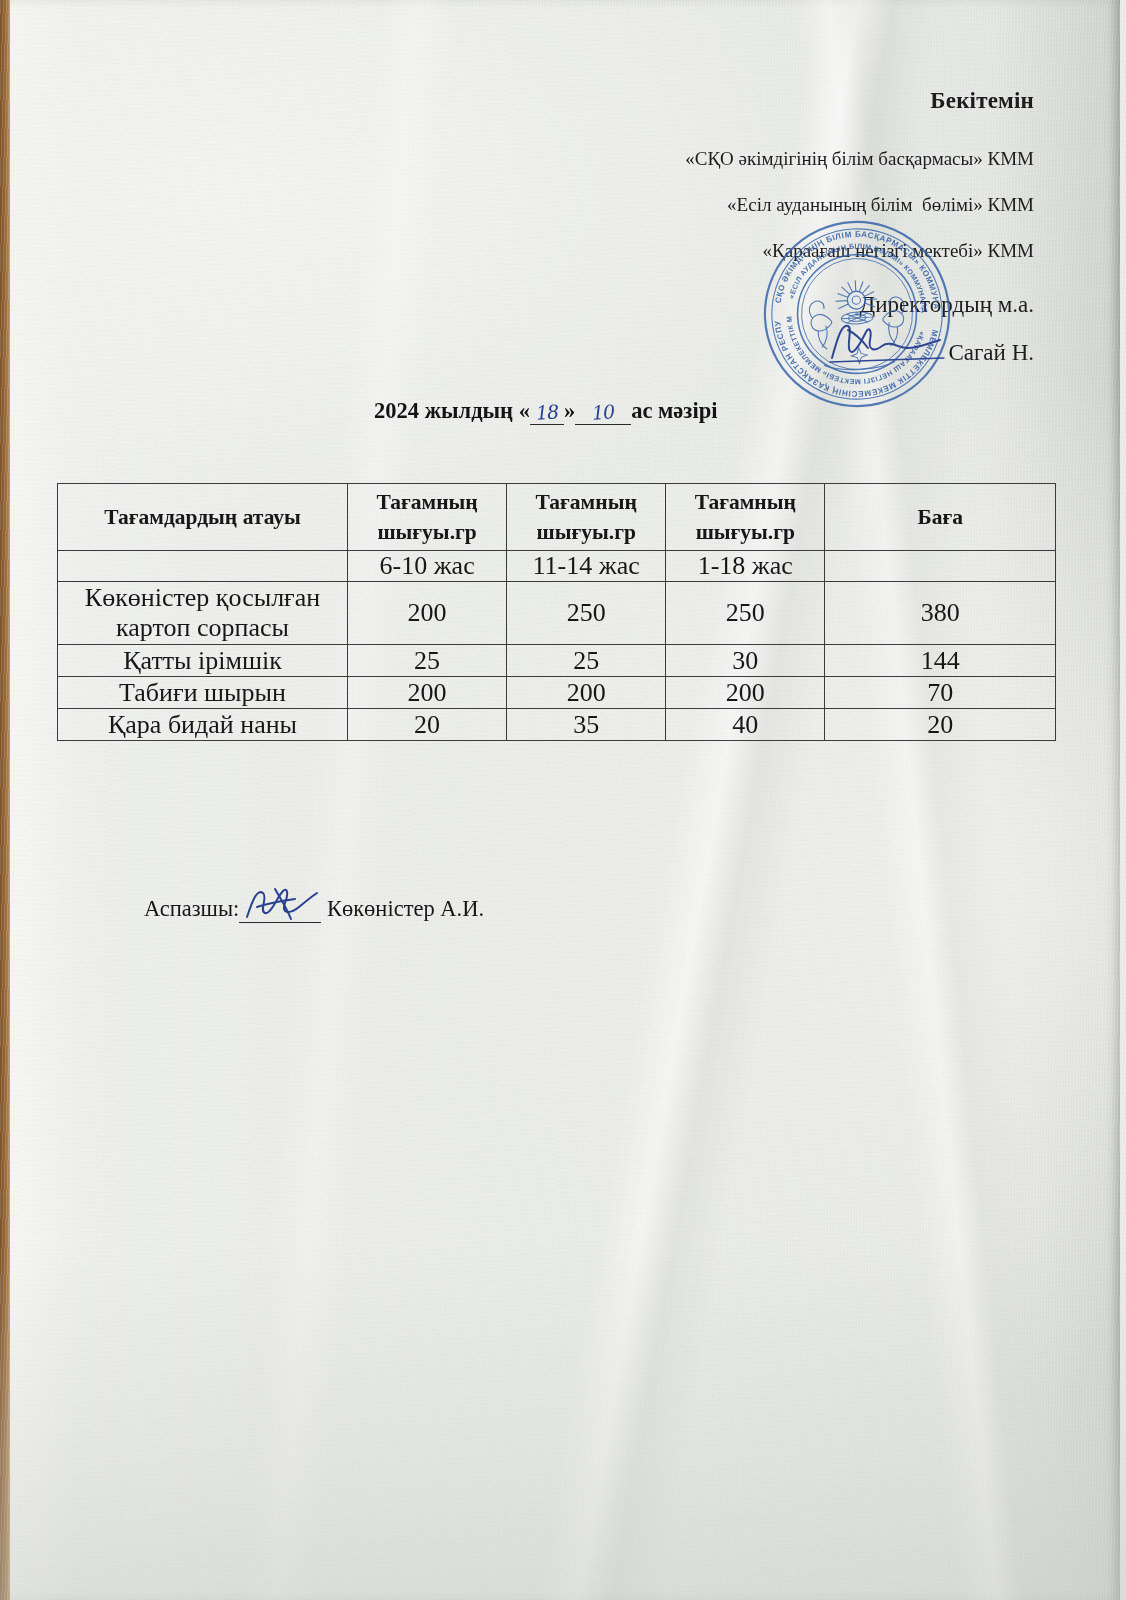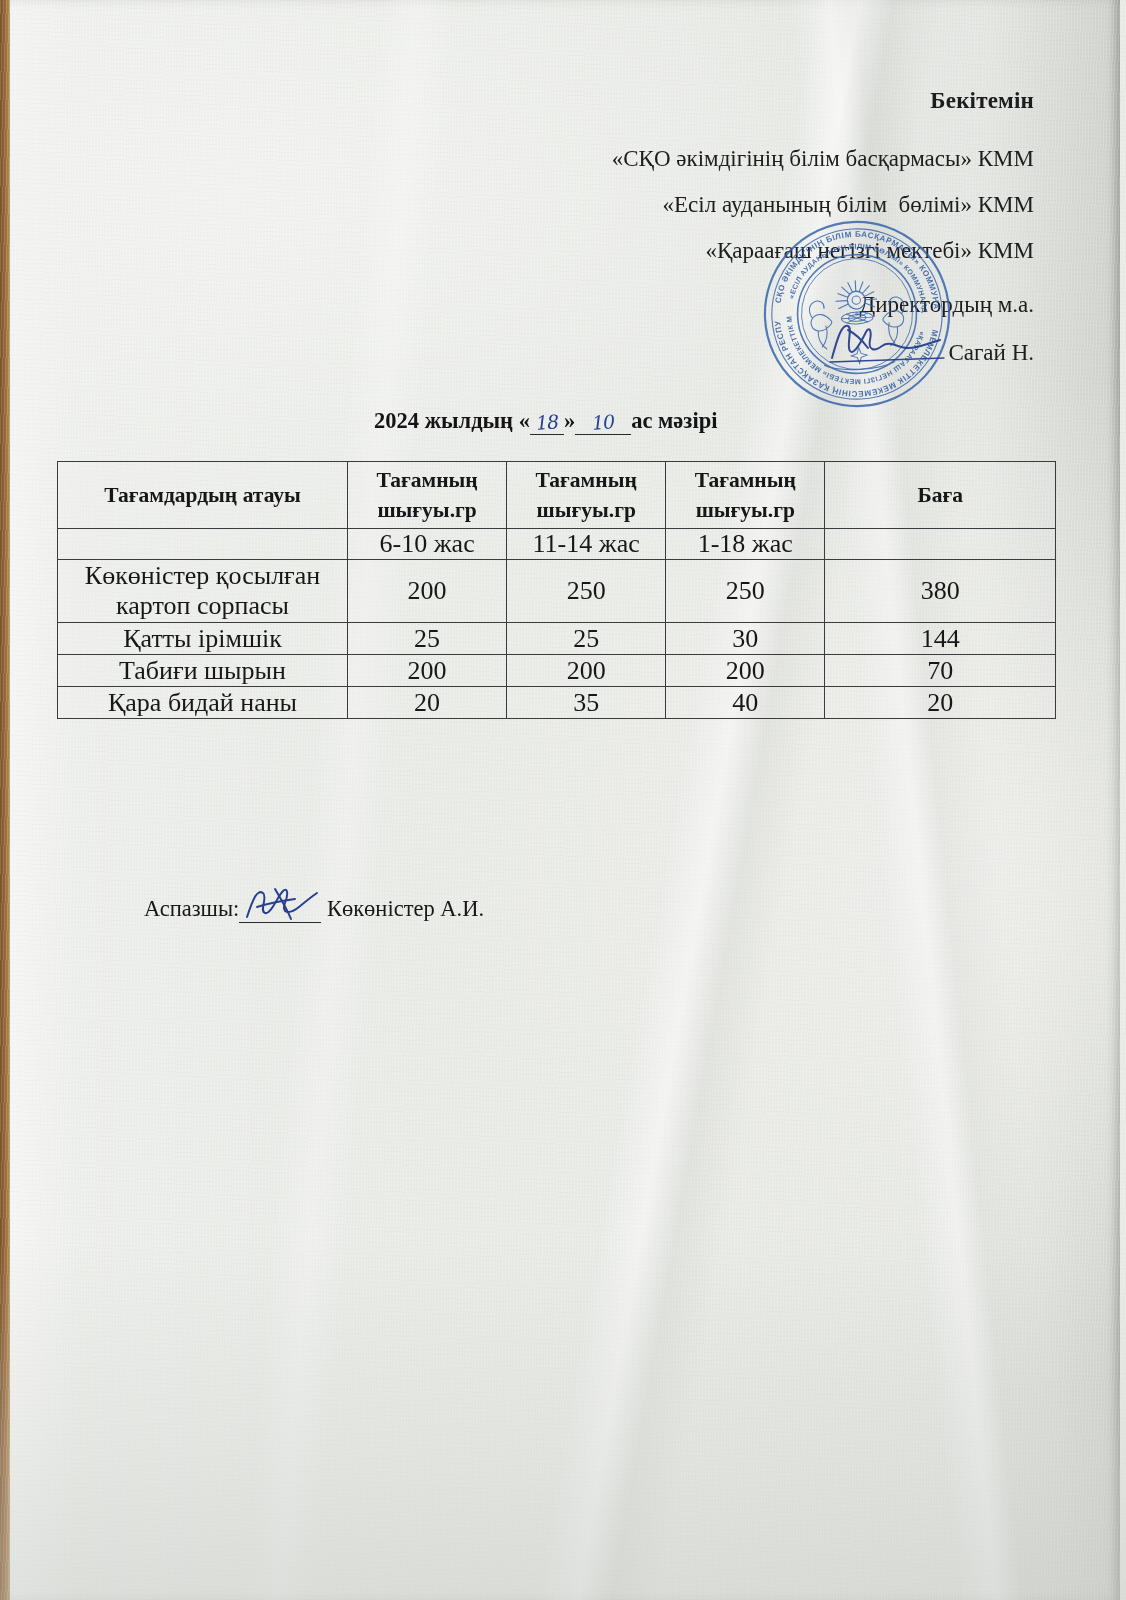--- a/index.html
+++ b/index.html
@@ -80,38 +80,38 @@
     text-align: right;
     color: #1d1d1f;
   }
   #header-block .approve {
     font-weight: bold;
     font-size: 23px;
     letter-spacing: .2px;
     margin-bottom: 22px;
   }
   #header-block .org {
-    font-size: 23px;
+    font-size: 19px;
     line-height: 46px;
     white-space: pre;
   }
   #header-block .post {
     font-size: 23px;
     margin-top: 18px;
   }
   #header-block .name {
     font-size: 23px;
     margin-top: 22px;
   }
 
   
   #doc-title {
     position: absolute;
     left: 374px;
-    top: 408px;
+    top: 398px;
     font-size: 22.5px;
     font-weight: bold;
     color: #141416;
     white-space: nowrap;
   }
   #doc-title .blank {
     position: relative;
     display: inline-block;
     border-bottom: 1.6px solid #2a2a2e;
     text-align: center;
@@ -130,21 +130,21 @@
     font-weight: normal;
     font-size: 19px;
     letter-spacing: -1px;
     transform: rotate(-4deg);
   }
 
   
   #menu-table {
     position: absolute;
     left: 57px;
-    top: 461px;
+    top: 483px;
     width: 999px;
     border-collapse: collapse;
     color: #17171a;
     background: rgba(255,255,255,0.06);
   }
   #menu-table td, #menu-table th {
     border: 1.4px solid #3b3b3f;
     padding: 0;
     text-align: center;
     vertical-align: middle;

